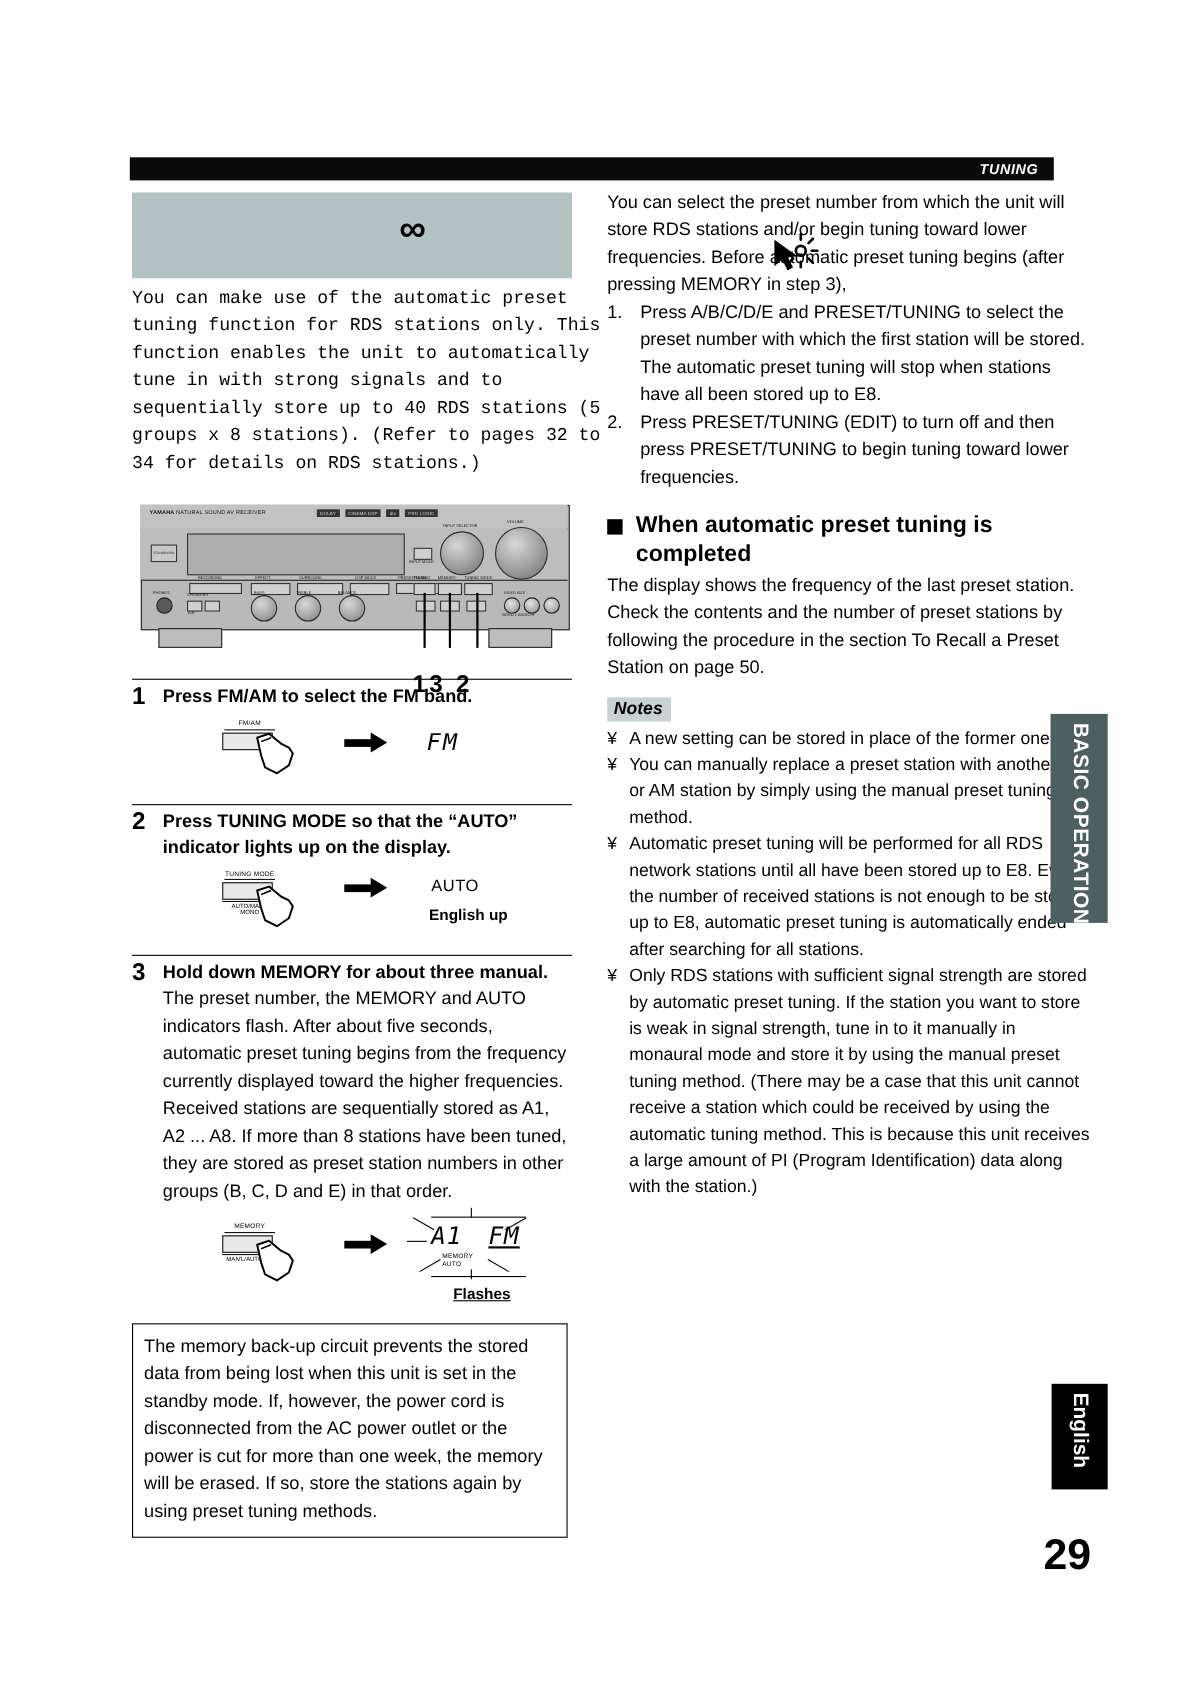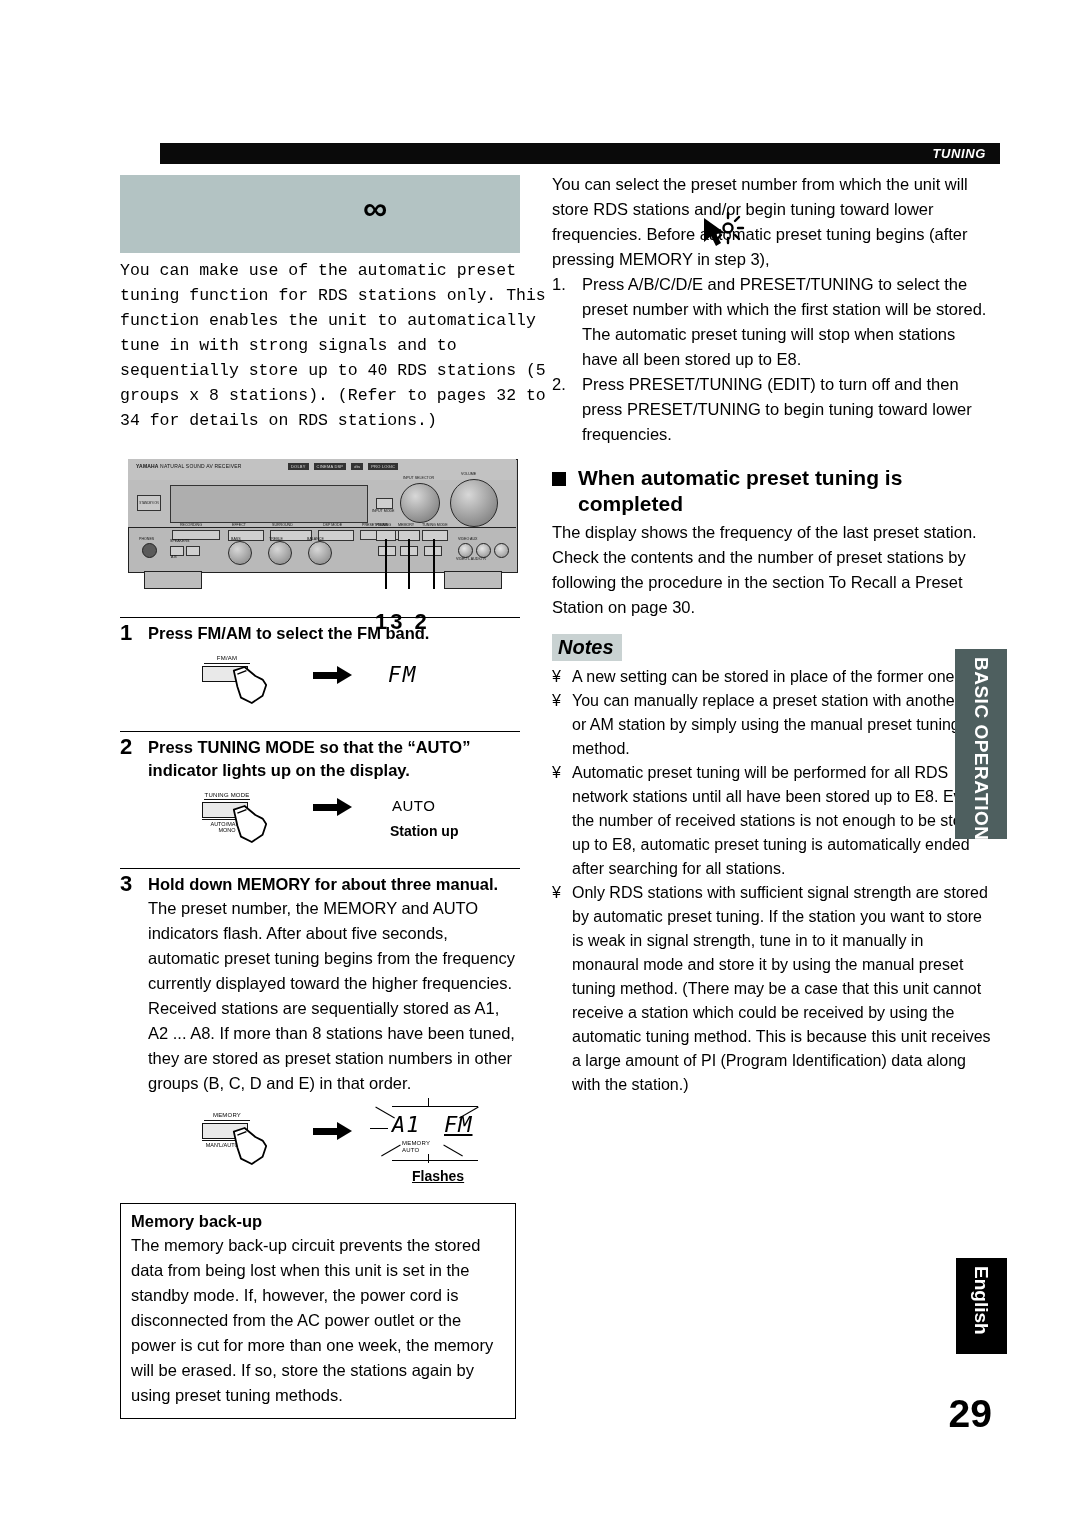--- a/index.html
+++ b/index.html
@@ -23,21 +23,20 @@
   }
 
   
   .header-bar {
     position: absolute;
     left: 118px;
     top: 143px;
     width: 840px;
     height: 21px;
     background: #0a0a0a;
-    margin-left: 42px;
   }
   .header-bar-title {
     position: absolute;
     right: 14px;
     top: 3px;
     color: #ffffff;
     font-size: 13px;
     font-style: italic;
     font-weight: bold;
     letter-spacing: 0.6px;
@@ -417,21 +416,21 @@
     position: absolute;
     left: 0;
     top: 0;
   }
 
   .sec-head2 { margin-top: 18px; }
 
   .notes-label {
     display: inline-block;
     background: #c9d2d2;
-    font-size: 20px;
+    font-size: 16px;
     font-style: italic;
     font-weight: bold;
     padding: 2px 8px 2px 6px;
     margin-top: 14px;
     margin-bottom: 4px;
   }
   ul.notes {
     margin: 0;
     padding: 0;
     list-style: none;
@@ -633,21 +632,21 @@
           <div class="ill-btn"></div>
           <div class="ill-btn-bot-label">AUTO/MAN'L MONO</div>
         </div>
         <svg class="hand" style="left:112px; top:16px;" viewBox="0 0 40 44">
           <path d="M2 6 L14 2 L26 12 L34 16 L38 22 L34 34 L22 42 L10 36 L6 24 Z" fill="#ffffff" stroke="#000" stroke-width="2" stroke-linejoin="round"></path>
           <path d="M6 10 L16 6" stroke="#000" stroke-width="1.6" fill="none"></path>
         </svg>
         <div class="arrow-shaft" style="top:16px;"></div>
         <div class="arrow-head" style="top:10px;"></div>
         <div class="disp-plain" style="top:9px;">AUTO</div>
-        <div class="disp-caption" style="top:35px; left:270px;">Station up</div>
+        <div class="disp-caption" style="top:35px; left:270px;">English up</div>
       </div>
     </div>
 
     <div class="step">
       <div class="step-num">3</div>
       <div class="step-head">Hold down MEMORY for about three manual.</div>
       <div class="step-body">The preset number, the  MEMORY  and  AUTO  indicators flash. After about five seconds, automatic preset tuning begins from the frequency currently displayed toward the higher frequencies. Received stations are sequentially stored as A1, A2 ... A8. If more than 8 stations have been tuned, they are stored as preset station numbers in other groups (B, C, D and E) in that order.</div>
 
       <div class="ill-row3">
         <div class="ill-btn-group" style="top:14px;">
@@ -678,21 +677,20 @@
           <div class="lead" style="left:10px; top:52px; width:22px; transform:rotate(-30deg);"></div>
           <div class="lead" style="left:72px; top:52px; width:22px; transform:rotate(30deg);"></div>
           <div class="lead" style="left:22px; top:62px; width:86px;"></div>
           <div class="tick" style="left:58px; top:56px; height:9px;"></div>
         </div>
         <div class="flashes-cap">Flashes</div>
       </div>
     </div>
 
     <div class="memo-box">
-      <div class="memo-title">Memory back-up</div>
       <div class="memo-text">The memory back-up circuit prevents the stored data from being lost when this unit is set in the standby mode. If, however, the power cord is disconnected from the AC power outlet or the power is cut for more than one week, the memory will be erased. If so, store the stations again by using preset tuning methods.</div>
     </div>
   </div>
 
   <div class="col-right">
 
     <div class="r-text">You can select the preset number from which the unit will store RDS stations and/or begin tuning toward lower frequencies. Before automatic preset tuning begins (after pressing MEMORY in step 3),</div>
 
     <ol class="r-list">
       <li>
@@ -702,21 +700,21 @@
       <li>
         <span class="li-num">2.</span>
         <span>Press PRESET/TUNING (EDIT) to turn  off and then press PRESET/TUNING  to begin tuning toward lower frequencies.</span>
       </li>
     </ol>
 
     <div class="sec-head sec-head2">
       <span class="sq"></span>
       <span>When automatic preset tuning is completed</span>
     </div>
-    <div class="r-text">The display shows the frequency of the last preset station. Check the contents and the number of preset stations by following the procedure in the section  To Recall a Preset Station  on page 30.</div>
+    <div class="r-text">The display shows the frequency of the last preset station. Check the contents and the number of preset stations by following the procedure in the section  To Recall a Preset Station  on page 50.</div>
 
     <div class="notes-label">Notes</div>
     <ul class="notes">
       <li>
         <span class="bullet">¥</span>
         <span>A new setting can be stored in place of the former one.</span>
       </li>
       <li>
         <span class="bullet">¥</span>
         <span>You can manually replace a preset station with another FM or AM station by simply using the manual preset tuning method.</span>

